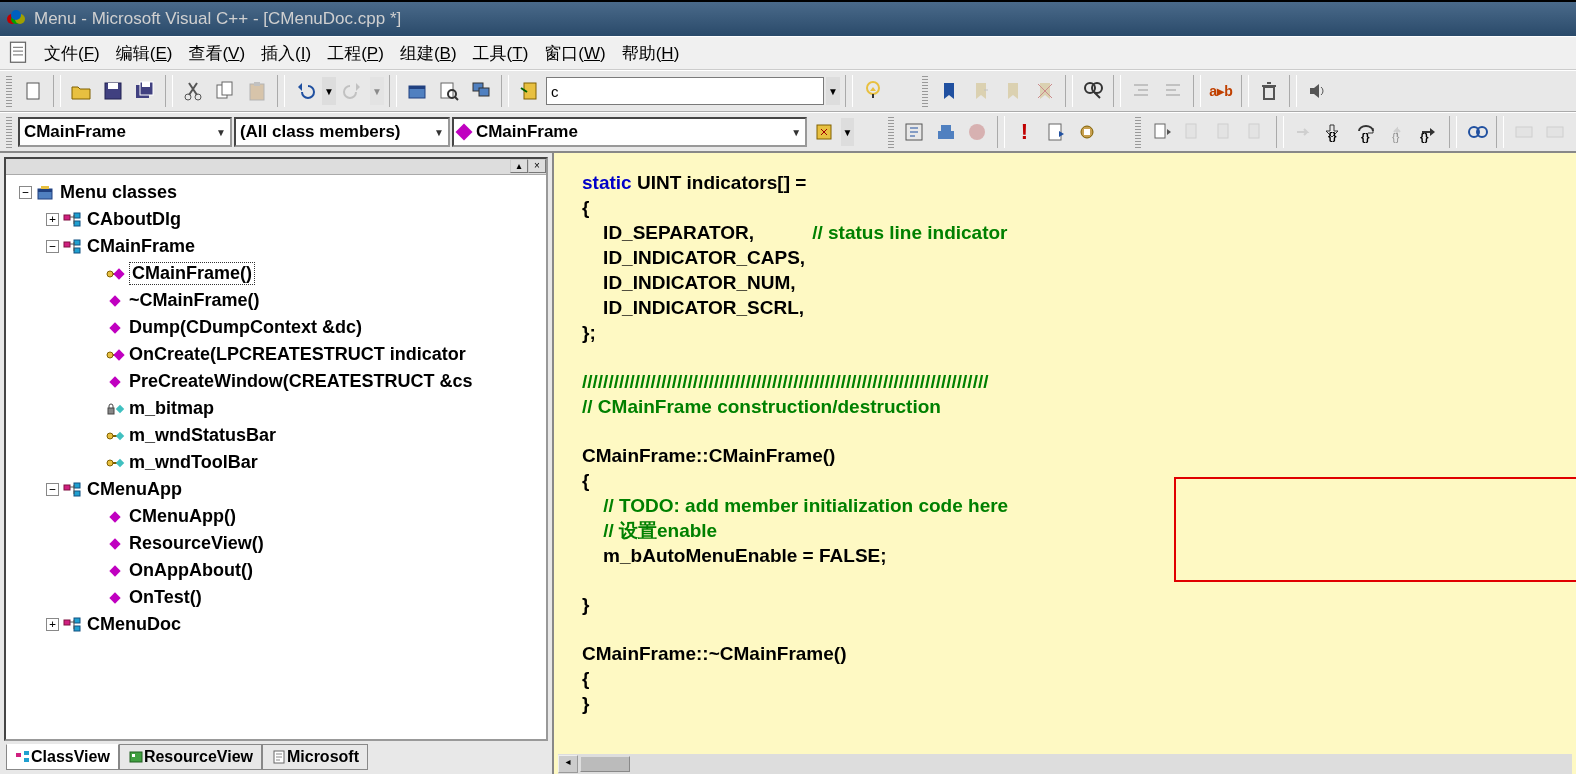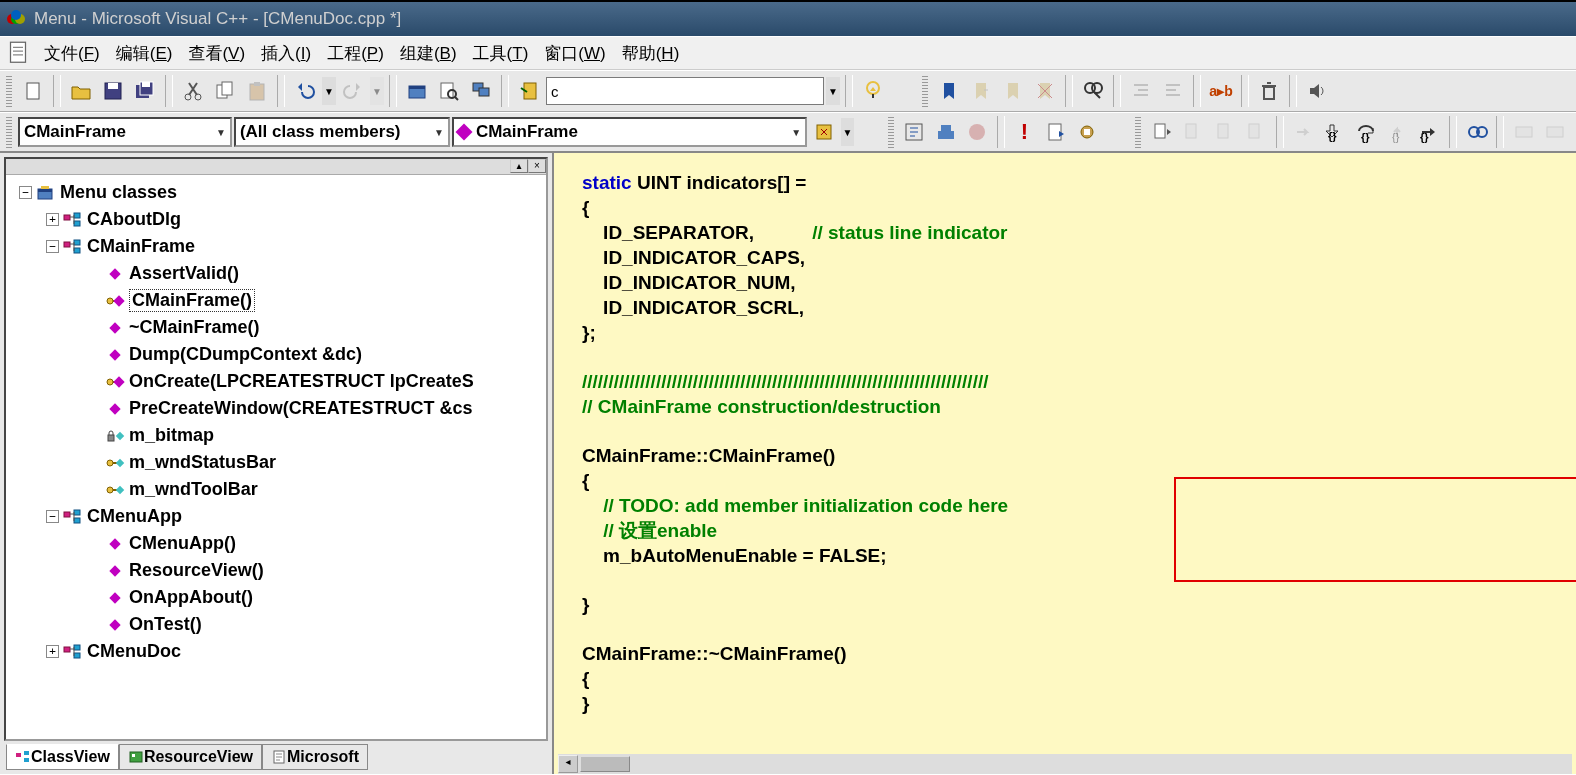--- a/index.html
+++ b/index.html
@@ -418,28 +418,20 @@
             <span class="node-icon">
               <svg width="20" height="16" viewBox="0 0 20 16">
                 <rect x="1" y="3" width="6" height="5" fill="#d02080" stroke="#801040"></rect>
                 <rect x="11" y="1" width="6" height="5" fill="#20a0d0" stroke="#105080"></rect>
                 <rect x="11" y="9" width="6" height="5" fill="#20a0d0" stroke="#105080"></rect>
                 <path d="M7 5h4M11 3v9" stroke="#555"></path>
               </svg>
             </span>
             <span class="node-label">CMainFrame</span>
           </div>
-          <div class="tree-node ind-95">
-            <span class="node-icon">
-              <svg width="20" height="16" viewBox="0 0 20 16">
-                <rect x="6" y="4" width="8" height="8" transform="rotate(45 10 8)" fill="#c000c0"></rect>
-              </svg>
-            </span>
-            <span class="node-label">AssertValid()</span>
-          </div>
           <div class="tree-node ind-95 selected">
             <span class="node-icon">
               <svg width="20" height="16" viewBox="0 0 20 16">
                 <circle cx="5" cy="8" r="3" fill="#e8c040" stroke="#806000"></circle>
                 <path d="M8 8h4" stroke="#806000" stroke-width="2"></path>
                 <rect x="10" y="4" width="8" height="8" transform="rotate(45 14 8)" fill="#c000c0"></rect>
               </svg>
             </span>
             <span class="node-label">CMainFrame()</span>
           </div>
@@ -460,21 +452,21 @@
             <span class="node-label">Dump(CDumpContext &amp;dc)</span>
           </div>
           <div class="tree-node ind-95">
             <span class="node-icon">
               <svg width="20" height="16" viewBox="0 0 20 16">
                 <circle cx="5" cy="8" r="3" fill="#e8c040" stroke="#806000"></circle>
                 <path d="M8 8h4" stroke="#806000" stroke-width="2"></path>
                 <rect x="10" y="4" width="8" height="8" transform="rotate(45 14 8)" fill="#c000c0"></rect>
               </svg>
             </span>
-            <span class="node-label">OnCreate(LPCREATESTRUCT lpCreateS</span>
+            <span class="node-label">OnCreate(LPCREATESTRUCT indicator</span>
           </div>
           <div class="tree-node ind-95">
             <span class="node-icon">
               <svg width="20" height="16" viewBox="0 0 20 16">
                 <rect x="6" y="4" width="8" height="8" transform="rotate(45 10 8)" fill="#c000c0"></rect>
               </svg>
             </span>
             <span class="node-label">PreCreateWindow(CREATESTRUCT &amp;cs</span>
           </div>
           <div class="tree-node ind-95">

